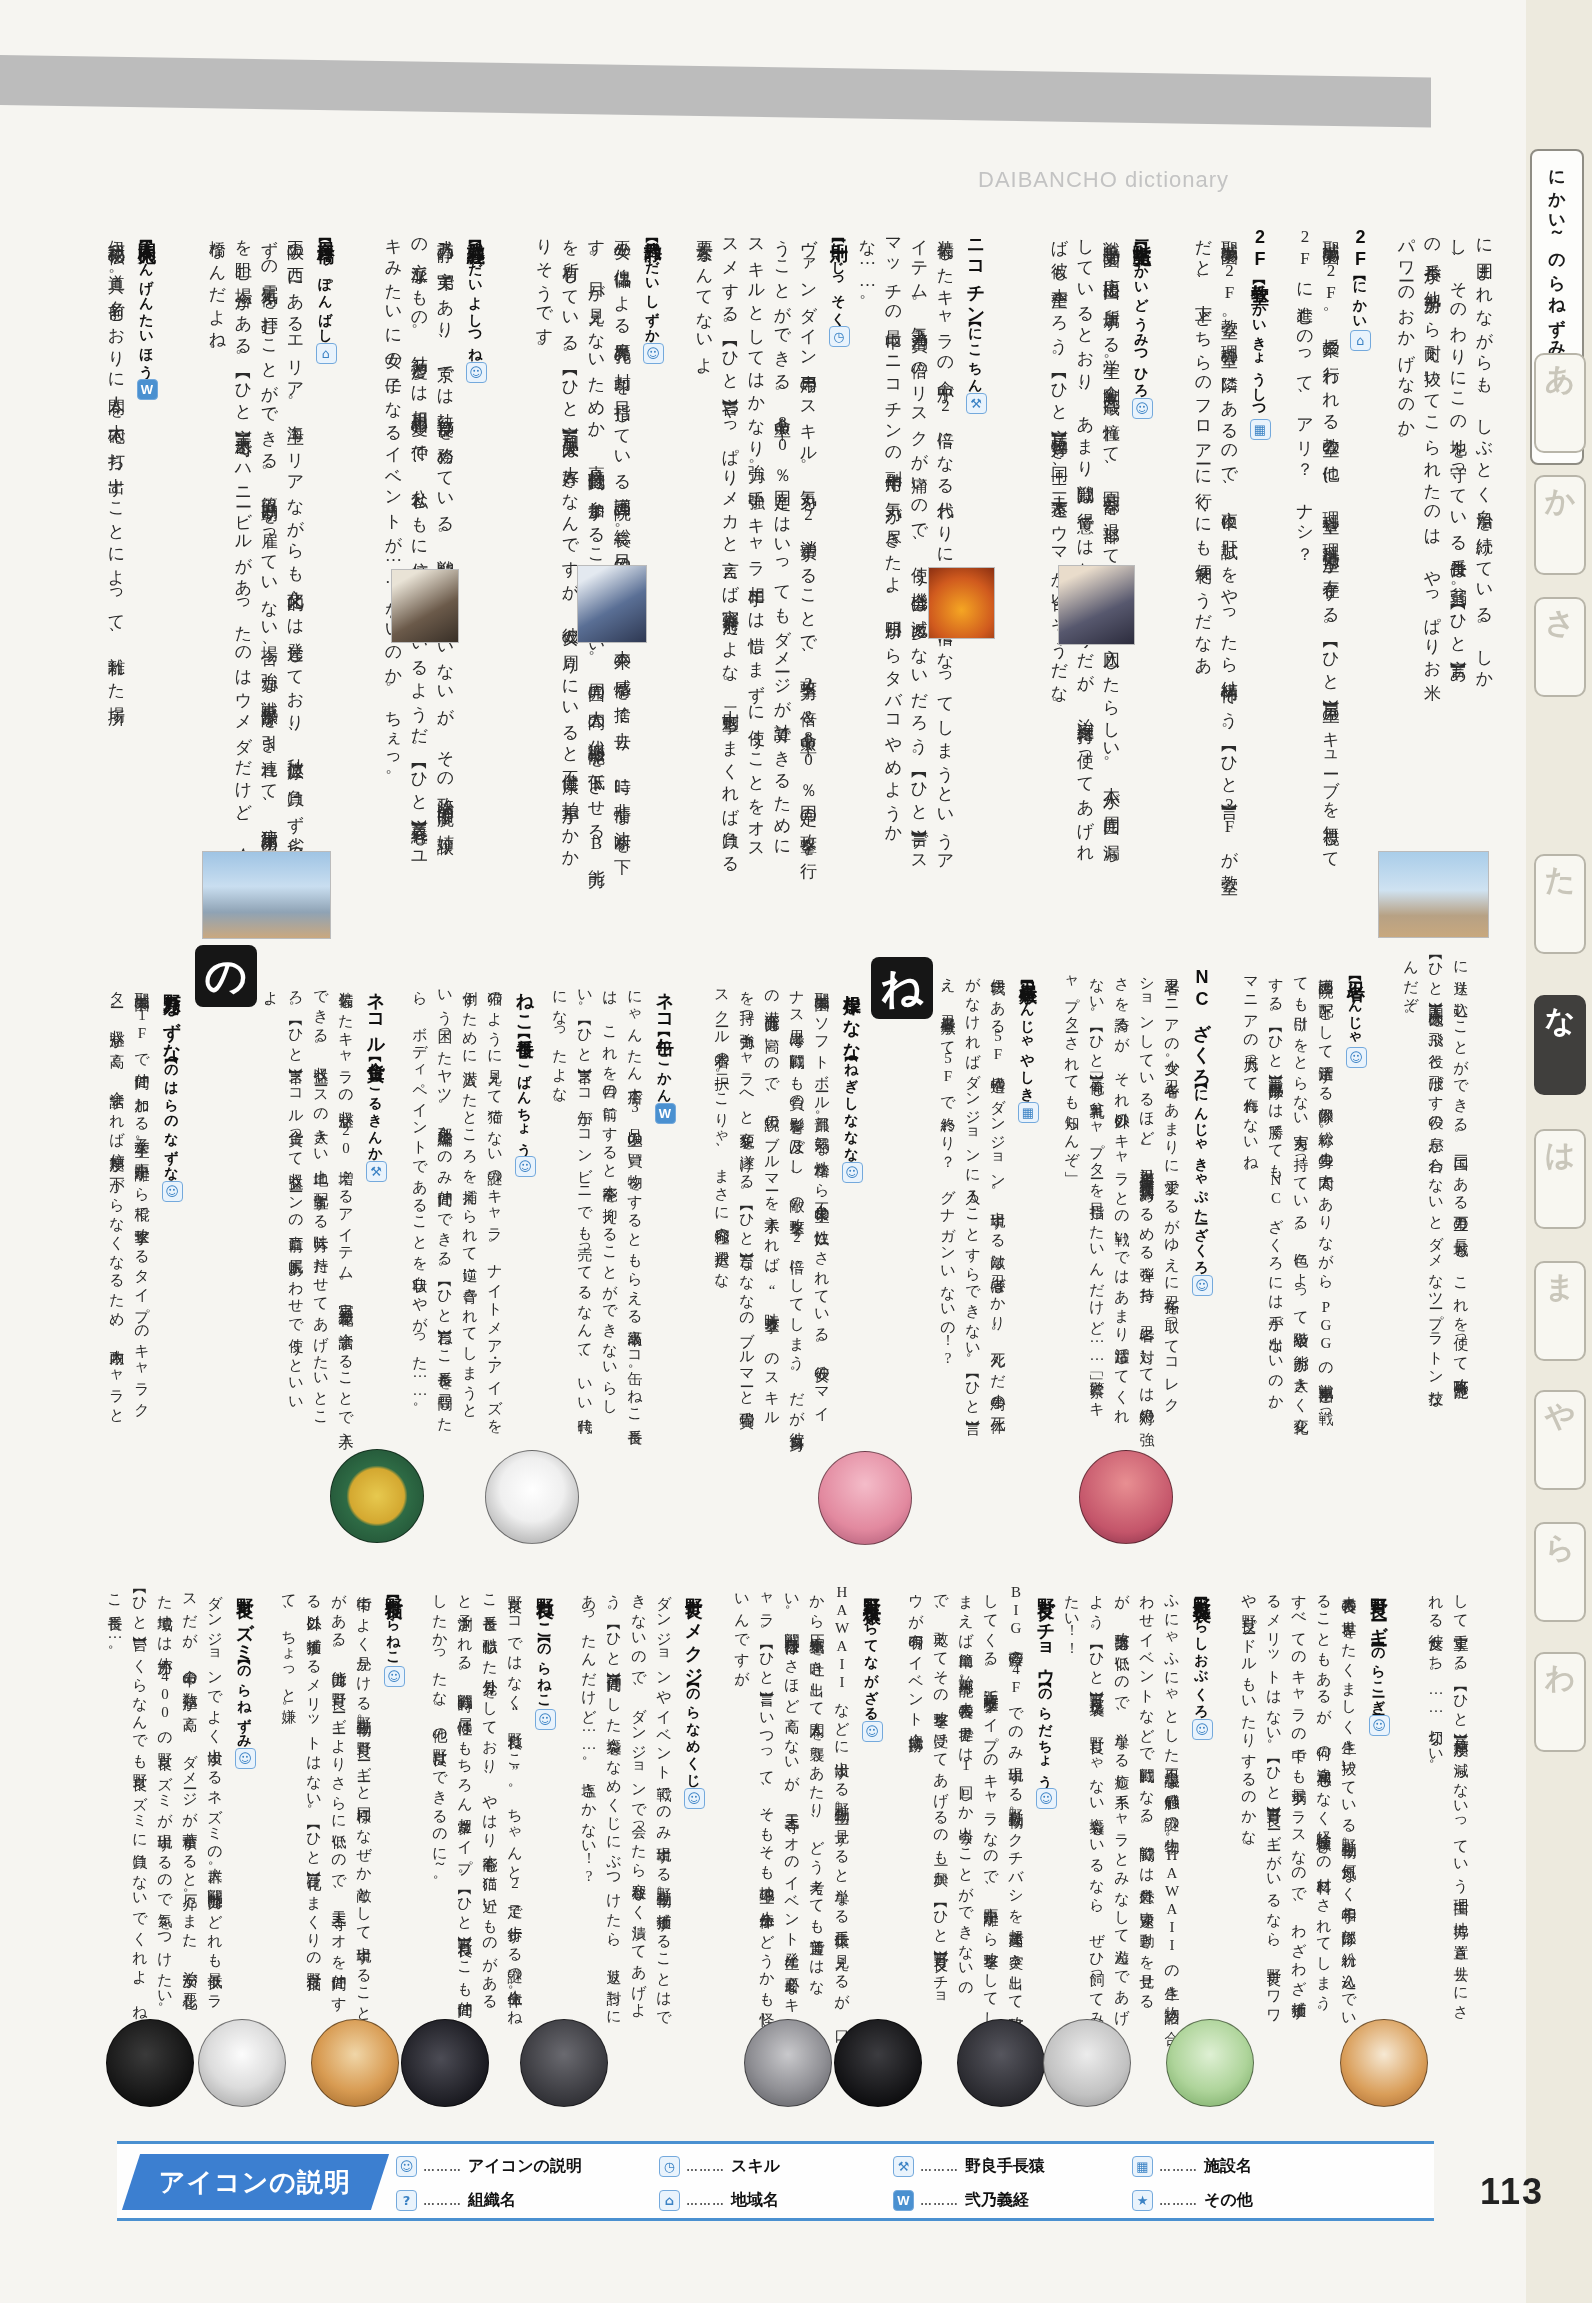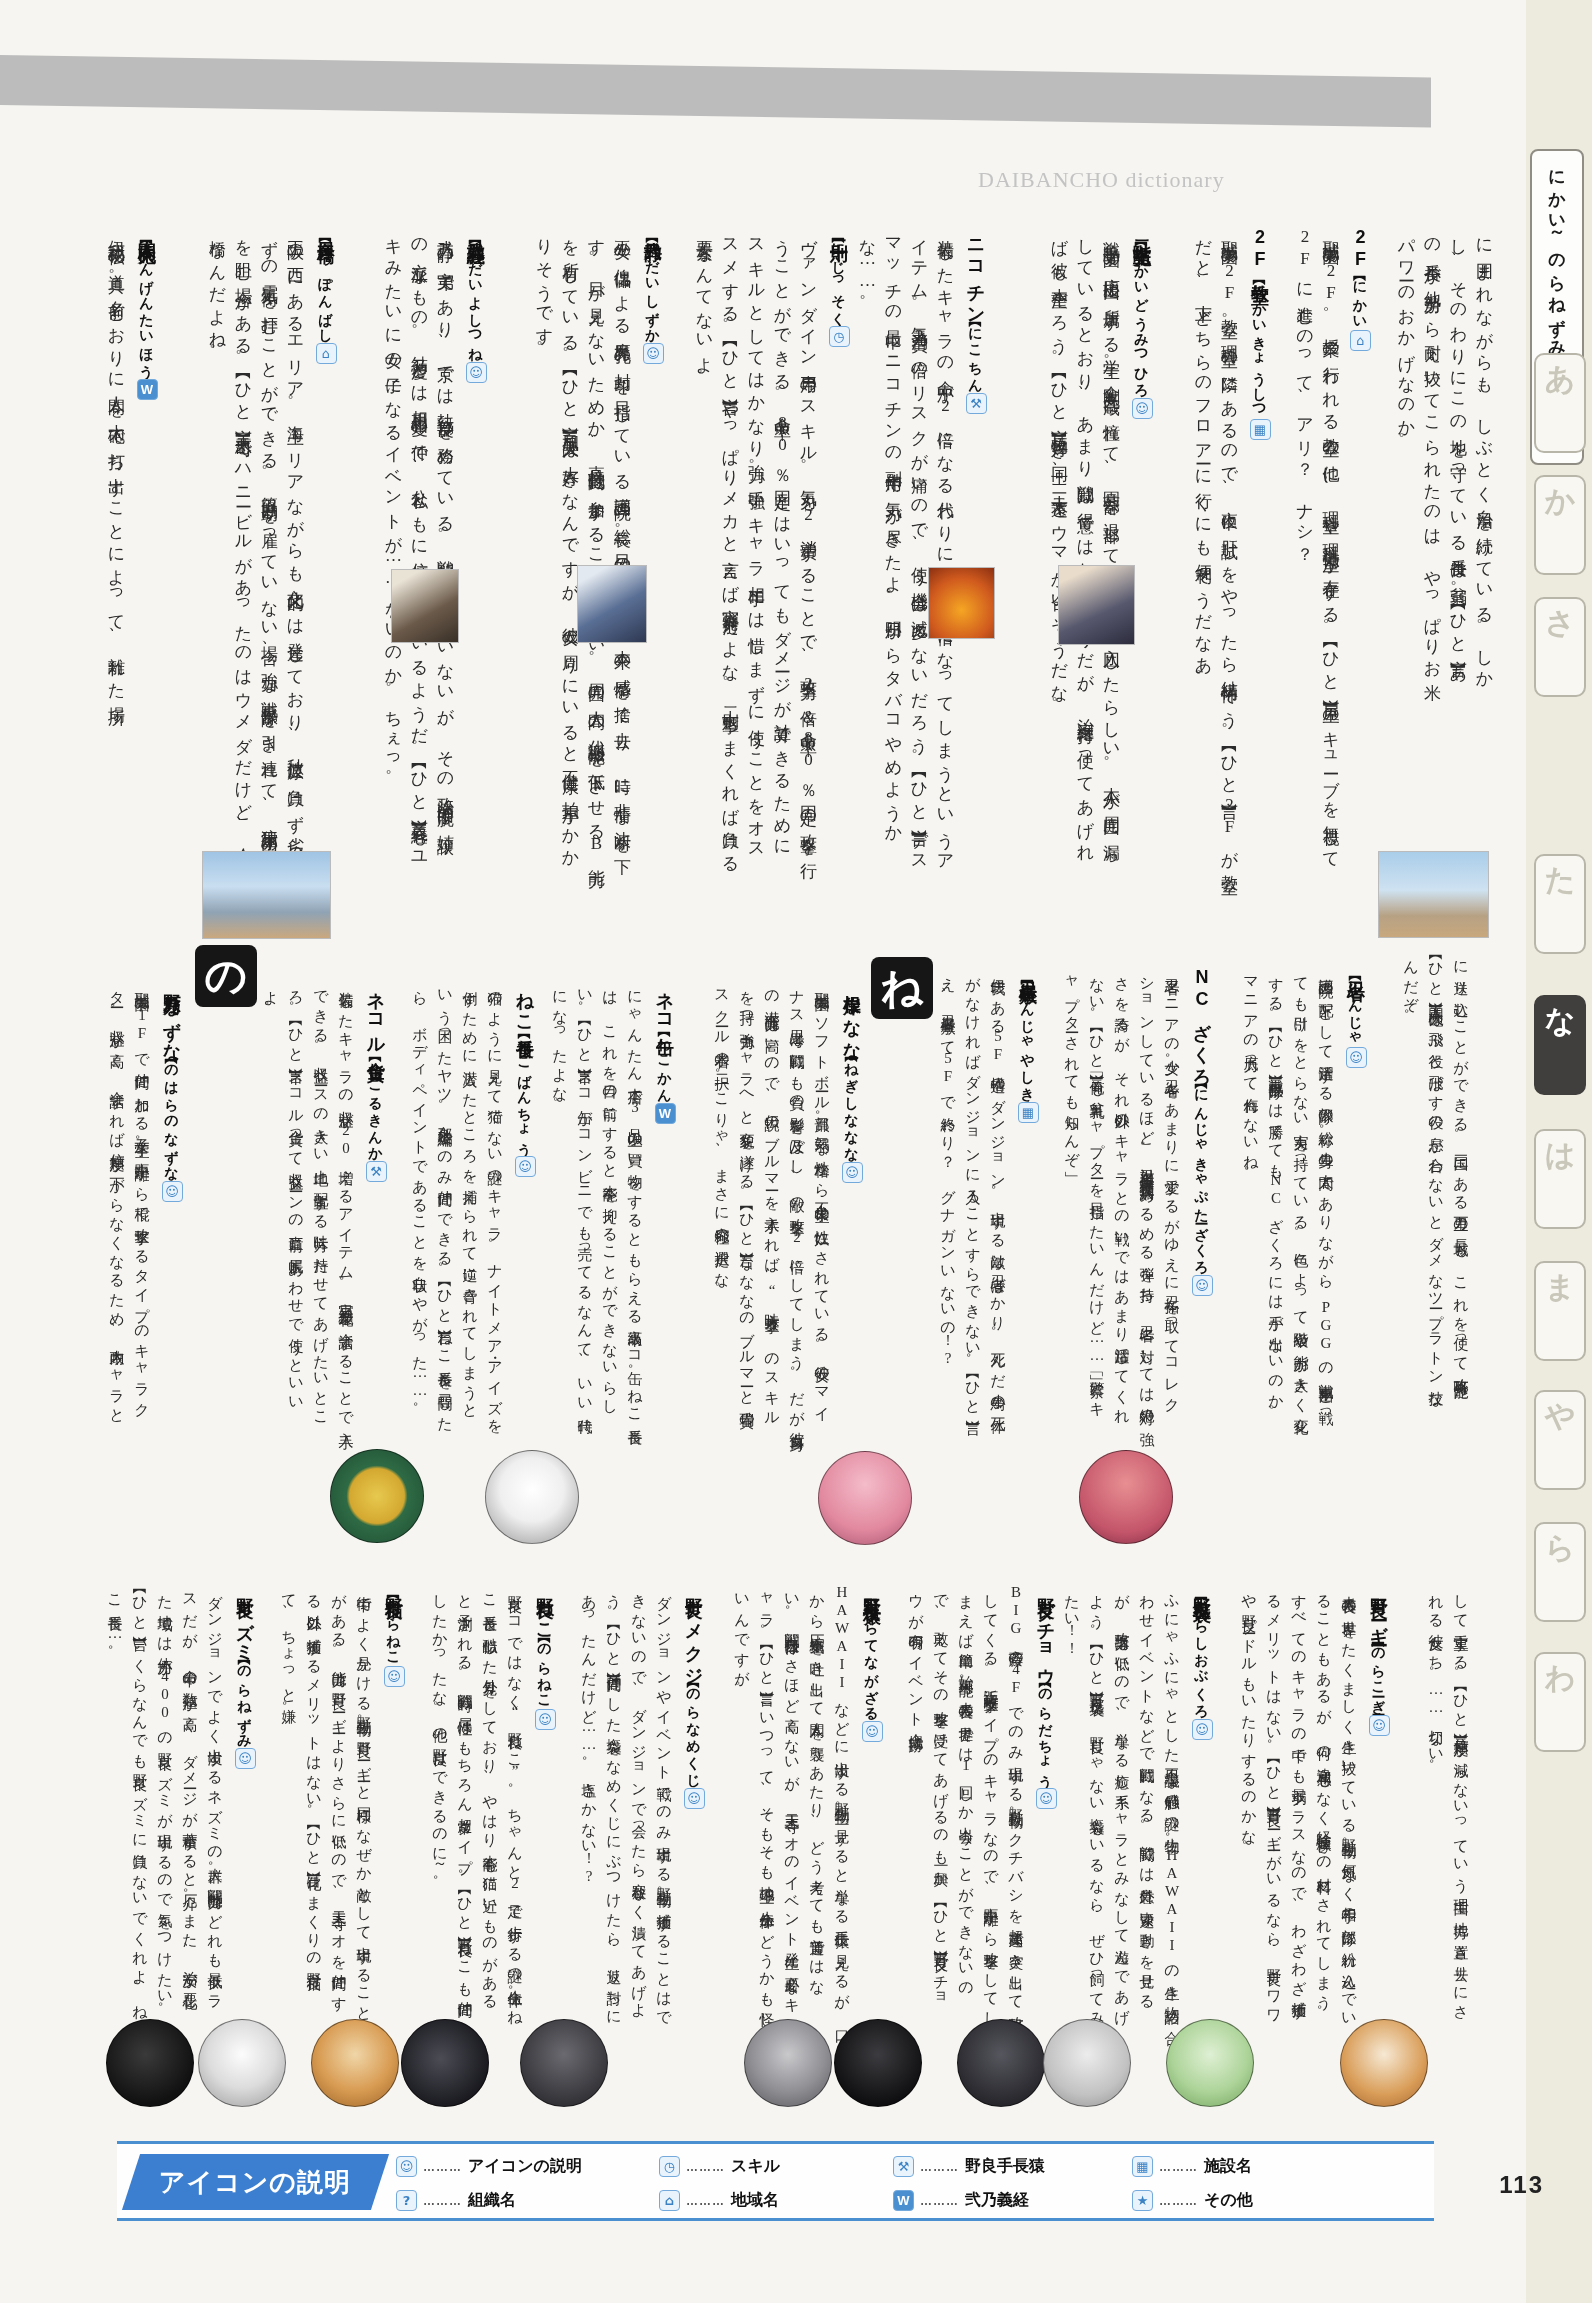--- a/index.html
+++ b/index.html
@@ -1,21 +1,21 @@
 <!DOCTYPE html>
 <html><head>
 <meta charset="utf-8">
 <style>
   html,body{margin:0;padding:0;background:#d8d6d0;}
   .page{position:relative;width:1592px;height:2303px;background:#f6f5f1;overflow:hidden;
         font-family:"Liberation Serif","DejaVu Serif",serif;color:#2b2b2b;}
   
   .topbar{position:absolute;left:0;top:55px;width:1431px;height:50px;background:#bcbcbc;
           transform:skewY(0.9deg);transform-origin:left center;}
-  .dict-title{position:absolute;left:978px;top:167px;font-family:Liberation Serif, serif;
+  .dict-title{position:absolute;left:978px;top:167px;font-family:Liberation Sans, sans-serif;
           font-size:22px;color:#c3c3c3;letter-spacing:1px;}
   
   .edge-strip{position:absolute;right:0;top:0;width:66px;height:2303px;background:#edeade;}
   .range-tab{position:absolute;left:1530px;top:149px;width:54px;height:316px;background:#fdfdfb;
           border:2px solid #8f8d84;border-radius:8px;box-sizing:border-box;
           display:flex;justify-content:center;padding-top:8px;}
   .range-tab span{writing-mode:vertical-rl;text-orientation:upright;font-family:"Liberation Sans",sans-serif;
           font-weight:bold;font-size:17px;color:#1a1a1a;letter-spacing:2px;}
   .kana-tab{position:absolute;left:1534px;width:52px;height:100px;background:#f8f7f1;
           border:2px solid #b8b5a9;border-radius:10px;box-sizing:border-box;
@@ -50,21 +50,21 @@
   .legend-title{position:absolute;left:14px;top:10px;width:249px;height:56px;background:#3c7fd0;
           transform:skewX(-18deg);display:flex;align-items:center;justify-content:center;}
   .legend-title span{transform:skewX(18deg);color:#fff;font-family:"Liberation Sans",sans-serif;
           font-weight:bold;font-size:26px;letter-spacing:1px;}
   .lg-item{position:absolute;display:flex;align-items:center;gap:6px;
           font-family:"Liberation Sans",sans-serif;font-weight:bold;font-size:16px;color:#111;}
   .lg-item .ic{margin:0;}
   .lg-item .dots{font-size:12px;color:#555;letter-spacing:1px;}
   
   .pageno{position:absolute;right:48px;top:2171px;font-family:"Liberation Sans",sans-serif;
-          font-weight:bold;font-size:24px;color:#222;letter-spacing:2px;}
+          font-weight:bold;font-size:36px;color:#222;letter-spacing:2px;}
 </style>
 </head>
 <body>
 
 <div class="page">
 
   <div class="topbar"></div>
   <div class="dict-title">DAIBANCHO dictionary</div>
 
   <div class="edge-strip"></div>

